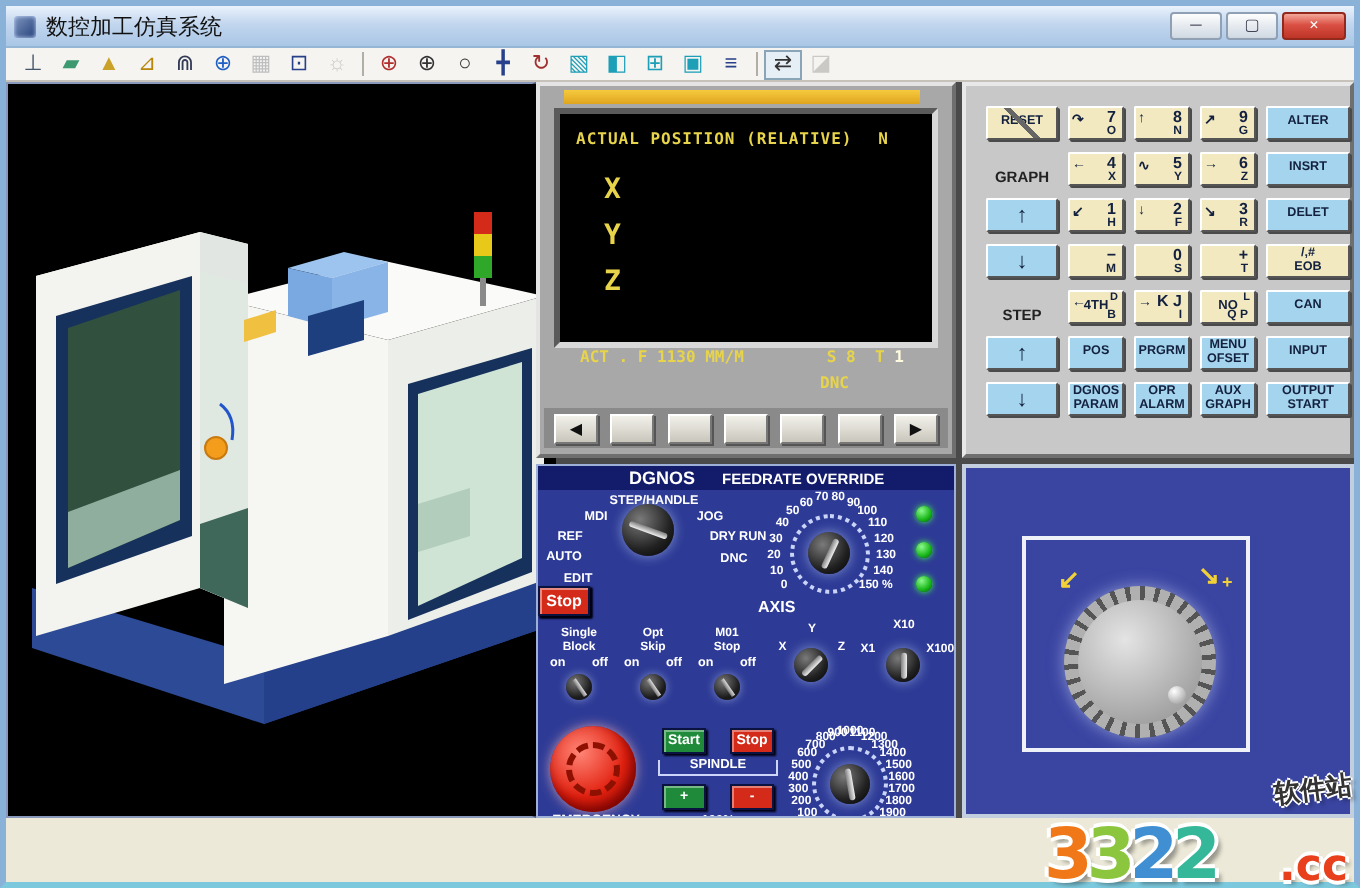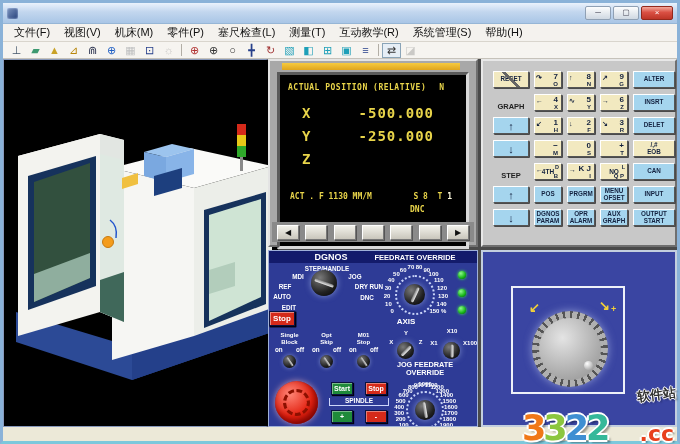--- a/index.html
+++ b/index.html
@@ -28,21 +28,21 @@
   
   .main { display:flex; height:368px; background:#4a4a4a; }
   .view3d { width:276px; height:368px; position:relative; background:#000; border:1px solid #8899bb; border-right:2px solid #556; }
   .view3d svg { position:absolute; inset:0; }
 
   .rightside { flex:1; display:grid; grid-template-columns:210px 1fr; grid-template-rows:188px 177px; gap:3px; background:#4a4a4a; }
 
   
   .crt-panel { background:#a8a8a8; position:relative; border:2px solid; border-color:#e4e4e4 #6f6f6f #6f6f6f #e4e4e4; }
   .crt-topstrip { position:absolute; left:12px; right:16px; top:2px; height:7px; background:linear-gradient(#f6ca3e,#dfa51e); }
-  .crt-screen { position:absolute; left:7px; right:7px; top:11px; height:177px; background:#000; border:3px solid; border-color:#5a5a5a #d8d8d8 #d8d8d8 #5a5a5a; font-family:"DejaVu Sans Mono", monospace; color:#e8d44a; }
+  .crt-screen { position:absolute; left:7px; right:7px; top:11px; height:120px; background:#000; border:3px solid; border-color:#5a5a5a #d8d8d8 #d8d8d8 #5a5a5a; font-family:"DejaVu Sans Mono", monospace; color:#e8d44a; }
   .crt-line1 { position:absolute; left:8px; top:8px; font-size:8px; font-weight:bold; letter-spacing:.5px; }
   .crt-n { position:absolute; right:22px; top:8px; font-size:8px; font-weight:bold; }
   .axis-row { position:absolute; left:0; right:0; height:18px; }
   .axis-name { position:absolute; left:22px; font-size:14px; font-weight:bold; }
   .axis-val { position:absolute; left:46px; width:108px; text-align:right; font-size:14px; font-weight:bold; letter-spacing:1px; }
   .crt-feed { position:absolute; left:10px; top:117px; font-size:8px; font-weight:bold; }
   .crt-st { position:absolute; right:14px; top:117px; font-size:8px; font-weight:bold; }
   .crt-st b { color:#fffbe0; }
   .crt-dnc { position:absolute; left:130px; top:130px; font-size:8px; font-weight:bold; }
   .crt-tabs { position:absolute; left:4px; top:141px; font-size:6.7px; font-weight:bold; white-space:pre; }
@@ -61,21 +61,21 @@
   .key .sup { position:absolute; right:2px; top:0; font-size:5.5px; }
   .key.lines { display:flex; flex-direction:column; align-items:center; justify-content:center; font-size:6.3px; line-height:6.6px; text-align:center; }
   .key.bigarrow { display:flex; align-items:center; justify-content:center; font-size:11px; }
   .key.reset-slash::after { content:""; position:absolute; inset:0; background:linear-gradient(45deg,transparent 46%,#666 46%,#666 54%,transparent 54%); }
   .kcell-label { display:flex; align-items:flex-end; justify-content:center; font-size:7.5px; font-weight:bold; color:#222; }
 
   
   .control-panel { position:relative; background:#2e3b96; overflow:hidden; color:#fff; border:1px solid #9fb0d8; }
   .panel-head { position:absolute; top:0; left:0; right:0; height:12px; background:#131b6b; }
   .mode-title { position:absolute; top:1px; left:22px; width:80px; text-align:center; font-size:9px; font-weight:bold; }
-  .feed-title { position:absolute; top:2px; right:8px; width:108px; text-align:center; font-size:7.5px; font-weight:bold; }
+  .feed-title { position:absolute; top:2px; right:8px; width:108px; text-align:left; font-size:7.5px; font-weight:bold; }
 
   .mode-area { position:absolute; left:0; top:14px; width:134px; height:62px; }
   .mode-lab { position:absolute; transform:translateX(-50%); font-size:6.3px; font-weight:bold; white-space:nowrap; }
   .mode-lab:nth-child(1){left:58px;top:0;} .mode-lab:nth-child(2){left:29px;top:8px;}
   .mode-lab:nth-child(3){left:86px;top:8px;} .mode-lab:nth-child(4){left:16px;top:18px;}
   .mode-lab:nth-child(5){left:100px;top:18px;} .mode-lab:nth-child(6){left:13px;top:28px;}
   .mode-lab:nth-child(7){left:98px;top:29px;} .mode-lab:nth-child(8){left:20px;top:39px;}
 
   .knob { position:absolute; border-radius:50%; background:radial-gradient(circle at 35% 30%,#7a7a7a,#222 60%,#000); box-shadow:0 0 6px rgba(200,220,255,.55); }
   .knob::after { content:""; position:absolute; left:50%; top:50%; width:78%; height:3px; border-radius:2px; background:linear-gradient(#f0f0f0,#808080); transform:translate(-50%,-50%) rotate(var(--rot,0deg)); }
@@ -94,21 +94,21 @@
   .emergency::after { content:""; position:absolute; inset:8px; border:3px dashed #8d1000; border-radius:50%; }
   .emg-label { position:absolute; left:0; top:174px; width:58px; text-align:center; font-size:6.8px; font-weight:bold; line-height:8px; }
 
   .sp-btn { position:absolute; width:22px; height:13px; border:1px solid #0a1240; box-shadow:inset 1px 1px 0 rgba(255,255,255,.4),1px 1px 1px #001; color:#fff; font-size:7px; font-weight:bold; display:flex; align-items:center; justify-content:center; }
   .bracket-label { position:absolute; text-align:center; font-size:6.5px; font-weight:bold; border:1px solid #cdd6fa; border-top:none; padding:0 2px 1px; line-height:6px; }
 
   .dial { position:absolute; }
   .dial-num { position:absolute; transform:translate(-50%,-50%); font-size:6px; font-weight:bold; color:#fff; white-space:nowrap; }
   .dial-ring { position:absolute; left:50%; top:50%; transform:translate(-50%,-50%); border-radius:50%; border:2px dotted #c9d4f8; }
   .led { position:absolute; right:11px; width:8px; height:8px; border-radius:50%; background:radial-gradient(circle at 35% 30%,#8cf98c,#17b517 60%,#045f04); box-shadow:0 0 3px #4f4; }
-  .axis-title { position:absolute; left:110px; top:66px; width:54px; text-align:center; font-size:8px; font-weight:bold; }
+  .axis-title { position:absolute; left:110px; top:66px; width:54px; text-align:left; font-size:8px; font-weight:bold; }
   .jog-title { position:absolute; left:106px; top:110px; width:100px; text-align:center; font-size:7.3px; font-weight:bold; line-height:8px; }
 
   
   .wheel-panel { position:relative; background:#3a45a2; border:2px solid #c3cede; overflow:hidden; }
   .wheel-frame { position:absolute; left:28px; top:34px; width:114px; height:108px; border:2px solid #eef1f8; }
   .handwheel { position:absolute; left:49px; top:59px; width:76px; height:76px; border-radius:50%; background:repeating-conic-gradient(#555 0deg 4deg,#b0b0b0 4deg 12deg); box-shadow:0 0 8px rgba(220,230,255,.5); }
   .handwheel::before { content:""; position:absolute; inset:7px; border-radius:50%; background:radial-gradient(circle at 38% 32%,#e4e4e4,#b4b4b4 55%,#8d8d8d); }
   .handwheel::after { content:""; position:absolute; right:15px; bottom:17px; width:9px; height:9px; border-radius:50%; background:radial-gradient(circle at 35% 30%,#fff,#909090); }
   .wheel-arrow { position:absolute; color:#f2d038; font-size:13px; font-weight:bold; }
   .wheel-plus { position:absolute; color:#f2d038; font-size:9px; font-weight:bold; }
@@ -125,38 +125,28 @@
   .wm-digits span { text-shadow:-2px 0 #fff,2px 0 #fff,0 -2px #fff,0 2px #fff,3px 3px 2px rgba(0,0,0,.35); }
   .wm-cc { position:absolute; right:6px; bottom:-2px; font-family:"DejaVu Sans",sans-serif; font-size:22px; font-weight:bold; text-shadow:-2px 0 #fff,2px 0 #fff,0 -2px #fff,0 2px #fff,2px 2px 2px rgba(0,0,0,.35); }
 </style>
 </head>
 <body>
 
 <div class="window">
 
   <div class="titlebar">
     <div class="app-icon"></div>
+    <div class="title-text">数控加工仿真系统</div>
     <div class="win-btns">
       <div class="win-btn">─</div>
       <div class="win-btn">▢</div>
       <div class="win-btn close">×</div>
     </div>
   </div>
 
-  <div class="menubar">
-      <div class="menu-item">文件(F)</div>
-      <div class="menu-item">视图(V)</div>
-      <div class="menu-item">机床(M)</div>
-      <div class="menu-item">零件(P)</div>
-      <div class="menu-item">塞尺检查(L)</div>
-      <div class="menu-item">测量(T)</div>
-      <div class="menu-item">互动教学(R)</div>
-      <div class="menu-item">系统管理(S)</div>
-      <div class="menu-item">帮助(H)</div>
-    </div>
   <div class="toolbar">
       <div class="tool-icon" style="color: rgb(68, 86, 106);">⊥</div>
       <div class="tool-icon" style="color: rgb(61, 153, 112);">▰</div>
       <div class="tool-icon" style="color: rgb(201, 162, 39);">▲</div>
       <div class="tool-icon" style="color: rgb(184, 134, 11);">⊿</div>
       <div class="tool-icon" style="color: rgb(51, 58, 85);">⋒</div>
       <div class="tool-icon" style="color: rgb(31, 95, 196);">⊕</div>
       <div class="tool-icon disabled" style="color: rgb(106, 112, 120);">▦</div>
       <div class="tool-icon" style="color: rgb(39, 64, 139);">⊡</div>
       <div class="tool-icon disabled" style="color: rgb(138, 138, 138);">☼</div>
@@ -222,25 +212,23 @@
 
     <div class="rightside">
 
       <div class="crt-panel">
         <div class="crt-topstrip"></div>
         <div class="crt-screen">
           <div class="crt-line1">ACTUAL  POSITION  (RELATIVE)</div>
           <div class="crt-n">N</div>
           <div class="axis-row" style="top:30px;">
             <span class="axis-name">X</span>
-            <span class="axis-val">-500.000</span>
           </div>
           <div class="axis-row" style="top:53px;">
             <span class="axis-name">Y</span>
-            <span class="axis-val">-250.000</span>
           </div>
           <div class="axis-row" style="top:76px;">
             <span class="axis-name">Z</span>
           </div>
           <div class="crt-feed">ACT . F 1130    MM/M</div>
           <div class="crt-st">
             <span>S  8</span>&nbsp;&nbsp;<span>T</span>&nbsp;<b>1</b>
           </div>
           <div class="crt-dnc">DNC</div>
         </div>
@@ -479,24 +467,20 @@
             <span class="dial-num" style="left: 23px; top: 4px;">Y</span>
             <span class="dial-num" style="left: 37.7px; top: 12.5px;">Z</span>
           </div>
         <div class="dial" id="mult-dial" style="left:158px;top:78px;width:50px;height:40px;">
           <div class="knob" style="left:16px;top:13px;width:17px;height:17px;--rot:90deg;"></div>
         <span class="dial-num" style="left: 6.9px; top: 13.5px;">X1</span>
             <span class="dial-num" style="left: 25px; top: 2px;">X10</span>
             <span class="dial-num" style="left: 43.1px; top: 13.5px;">X100</span>
           </div>
 
-        <div class="jog-title">
-          <div>JOG FEEDRATE</div>
-            <div>OVERRIDE</div>
-        </div>
         <div class="dial" id="jog-dial" style="left:116px;top:131px;width:80px;height:60px;">
           <div class="dial-ring" style="width:38px;height:38px;margin-top:-2px;"></div>
           <div class="knob" style="left:30px;top:18px;width:20px;height:20px;--rot:80deg;"></div>
         <span class="dial-num" style="left: 18.7px; top: 42.9px;">100</span>
             <span class="dial-num" style="left: 15.7px; top: 37.4px;">200</span>
             <span class="dial-num" style="left: 14.2px; top: 31.3px;">300</span>
             <span class="dial-num" style="left: 14.2px; top: 25px;">400</span>
             <span class="dial-num" style="left: 15.7px; top: 18.9px;">500</span>
             <span class="dial-num" style="left: 18.6px; top: 13.3px;">600</span>
             <span class="dial-num" style="left: 22.7px; top: 8.6px;">700</span>

